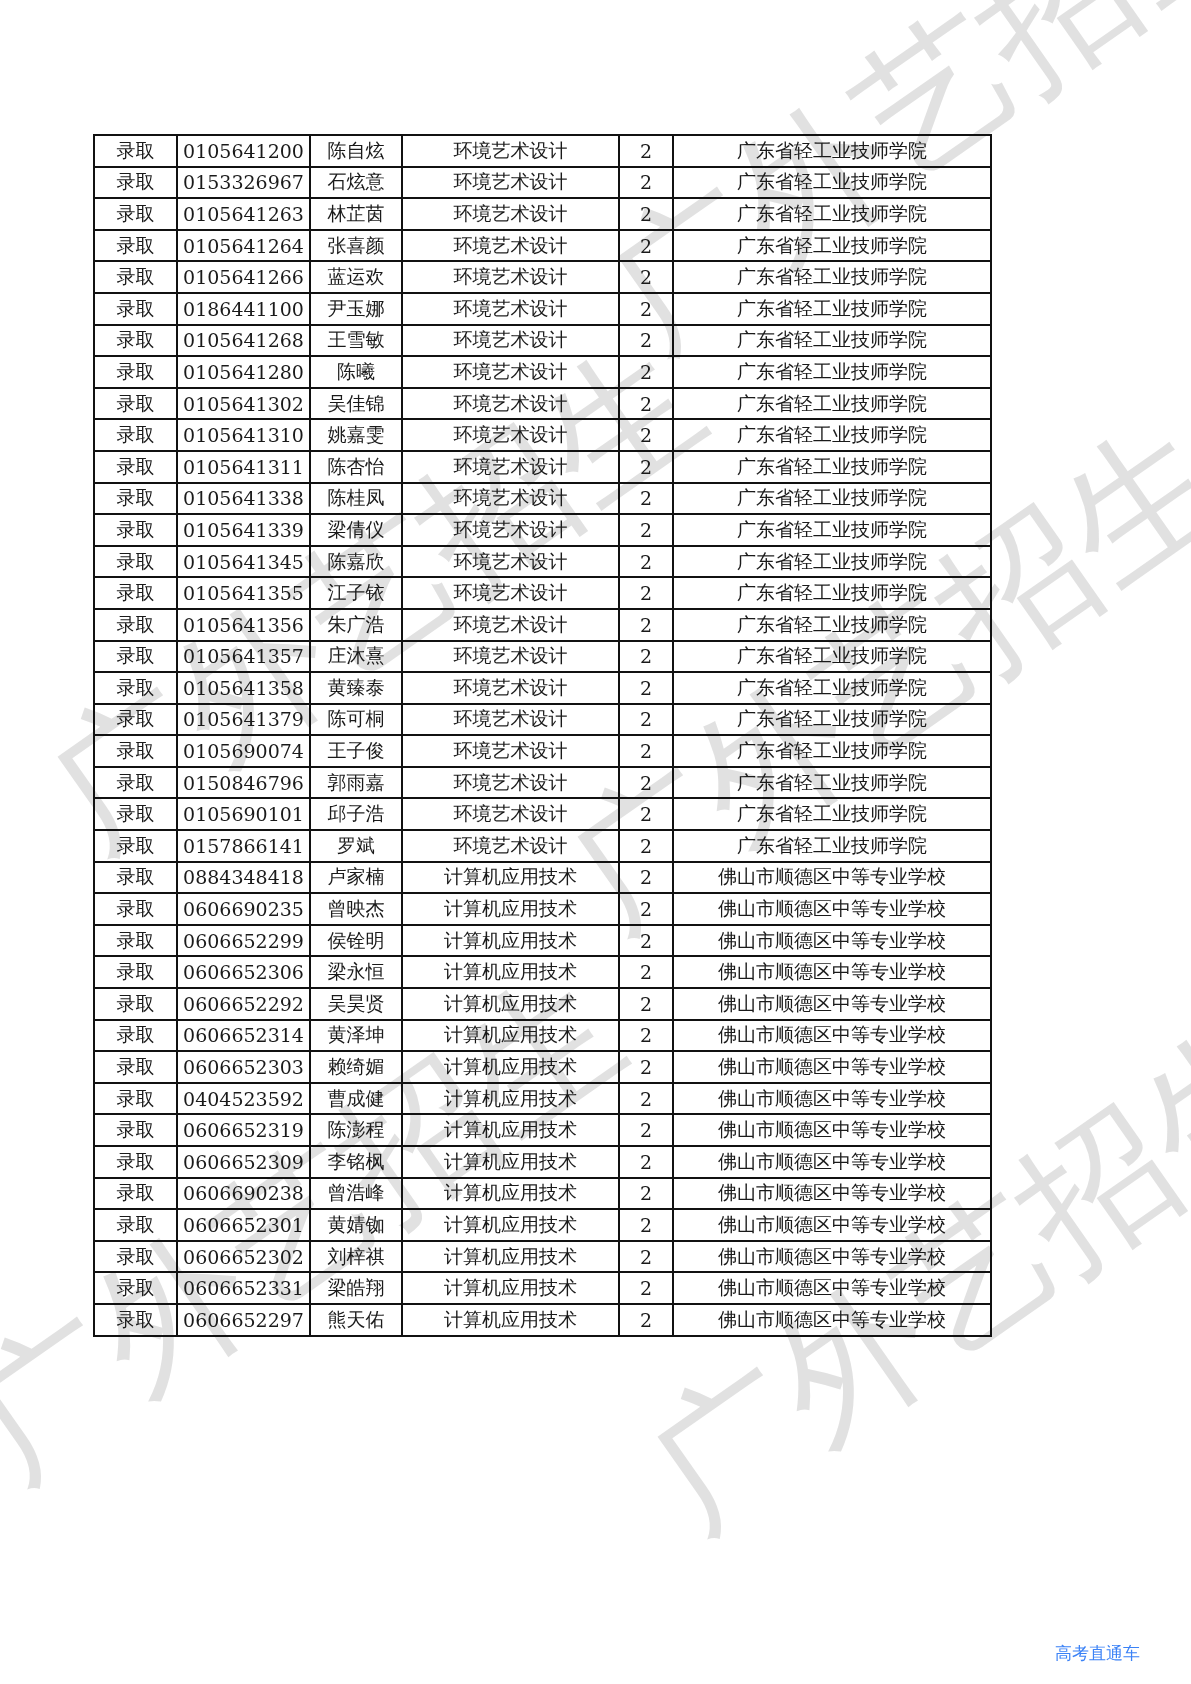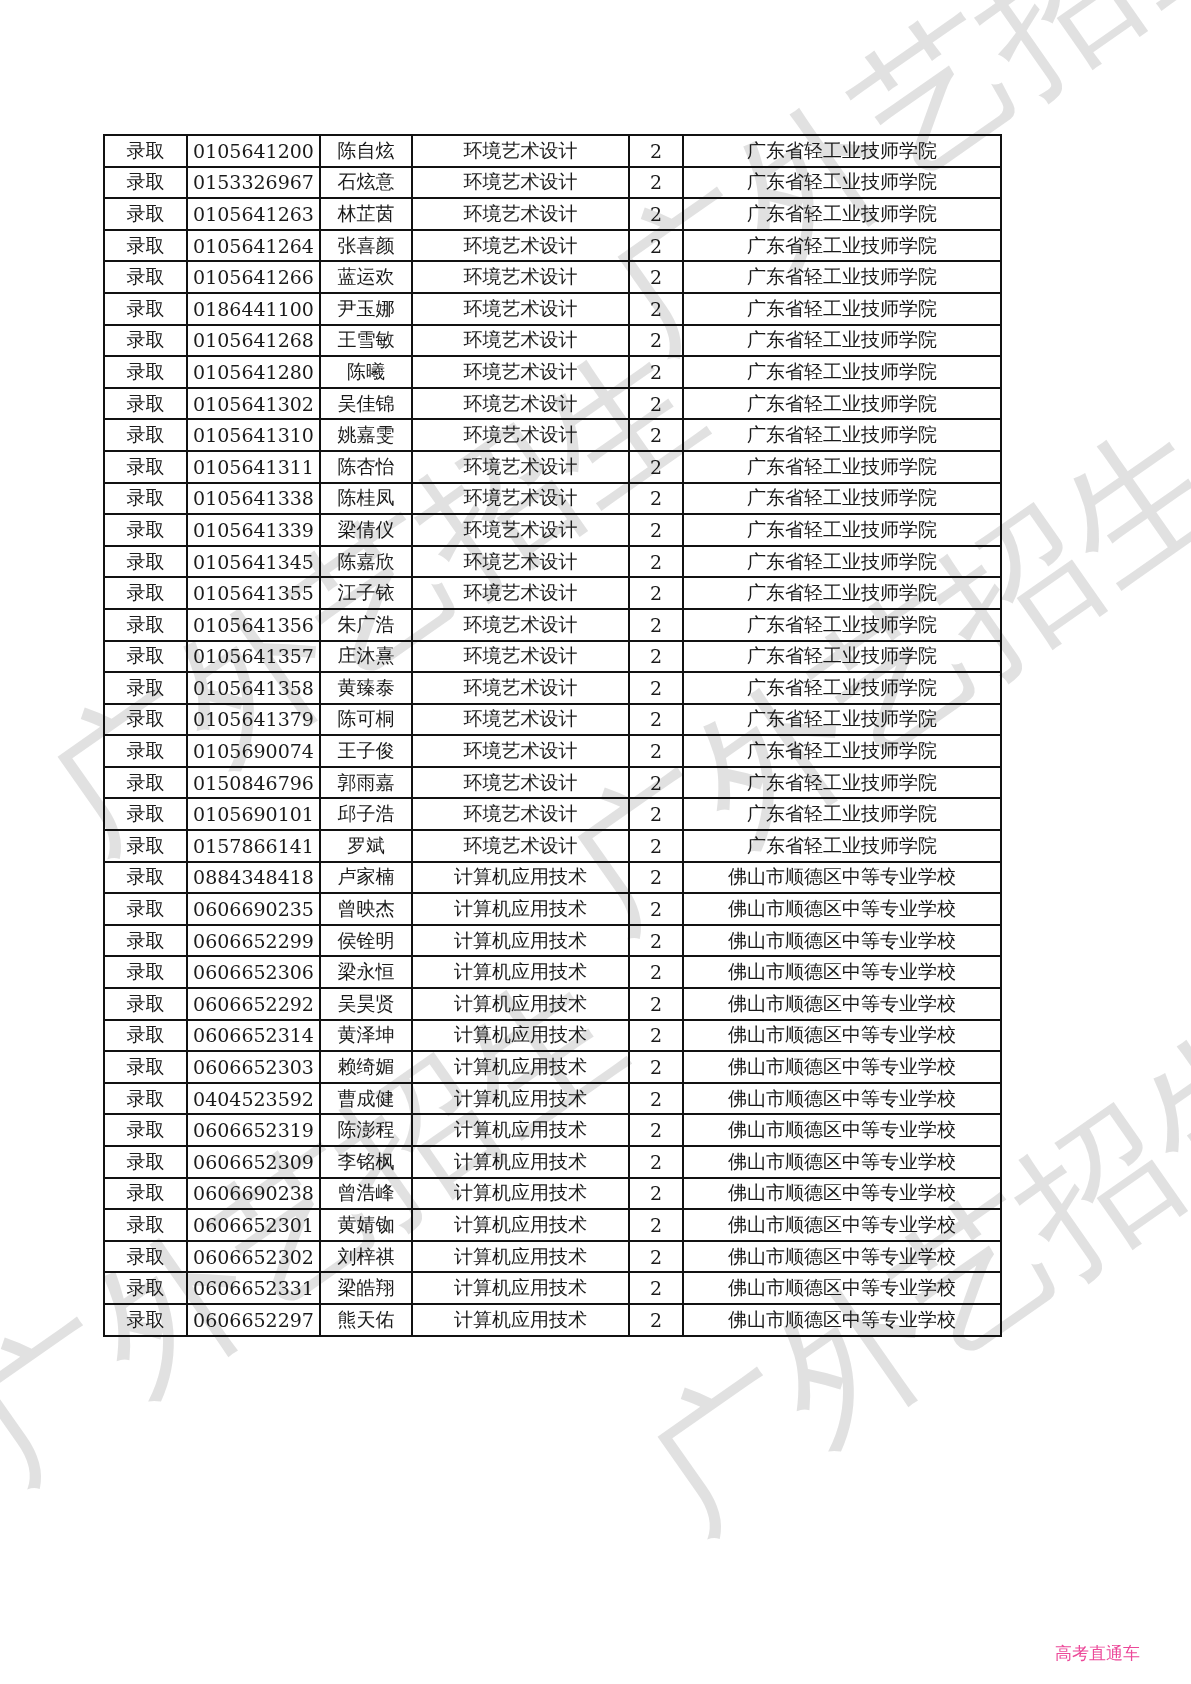--- a/index.html
+++ b/index.html
@@ -8,32 +8,32 @@
     font-family: "DejaVu Serif", "Liberation Serif", serif;
   }
   .watermark {
     position: absolute; left: 0; top: 0; width: 1191px; height: 1684px; pointer-events: none;
   }
   .watermark span {
     position: absolute; color: rgba(170,170,170,0.35); font-family: "DejaVu Sans", sans-serif;
     font-size: 150px; line-height: 1; white-space: nowrap;
   }
   table.admissions {
-    position: absolute; left: 103px; top: 134px;
+    position: absolute; left: 93px; top: 134px;
     border-collapse: collapse; table-layout: fixed; width: 897px;
     background: transparent;
   }
   table.admissions td {
     border: 2px solid #111; height: 29.6px; padding: 0;
     text-align: center; font-size: 19px; color: #1a1a1a;
     white-space: nowrap; overflow: hidden;
   }
   .footer-brand {
     position: absolute; left: 1055px; top: 1642px;
-    font-family: "DejaVu Sans", sans-serif; font-size: 17px; color: #ec4899;
+    font-family: "DejaVu Sans", sans-serif; font-size: 17px; color: #3b82f6;
   }
 </style>
 </head>
 <body>
 
 <div class="watermark">
   <span style="left:560px;top:20px;transform:rotate(-35deg);">广外艺招生</span>
   <span style="left:0px;top:520px;transform:rotate(-35deg);">广外艺招生</span>
   <span style="left:520px;top:600px;transform:rotate(-35deg);">广外艺招生</span>
   <span style="left:-80px;top:1150px;transform:rotate(-35deg);">广外艺招生</span>

